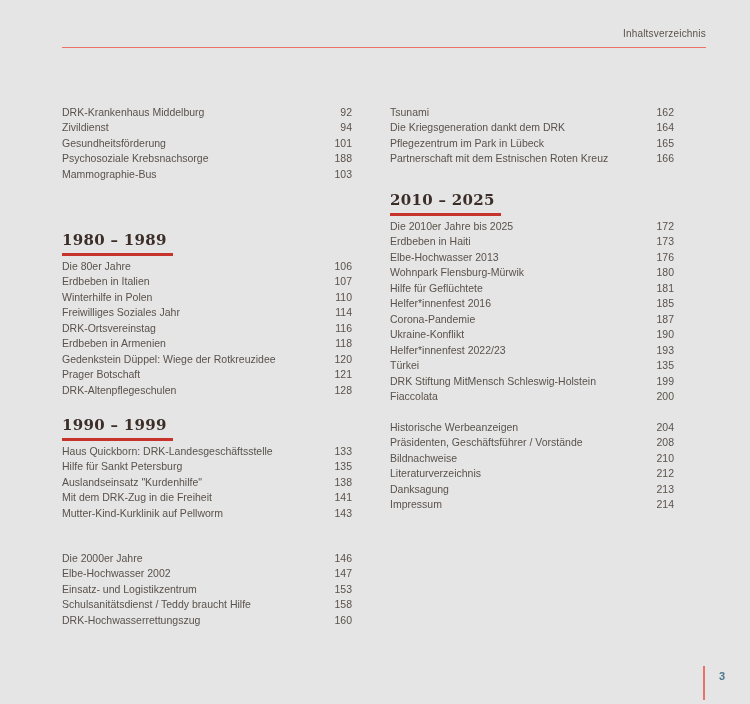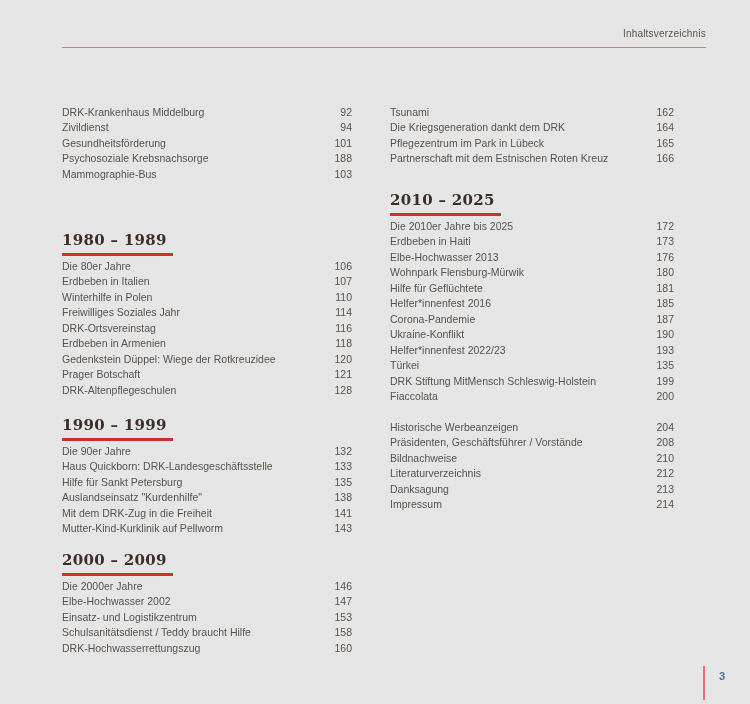--- a/index.html
+++ b/index.html
@@ -157,24 +157,20 @@
           <li class="toc-entry">
             <span class="entry-label">DRK-Altenpflegeschulen</span>
             <span class="entry-page">128</span>
           </li>
         </ul>
       </div>
       <div class="toc-group" style="top: 416px;">
         <div><span class="section-heading">1990 – 1999</span></div>
         <ul class="toc-list">
           <li class="toc-entry">
-            <span class="entry-label">Die 90er Jahre</span>
-            <span class="entry-page">132</span>
-          </li>
-          <li class="toc-entry">
             <span class="entry-label">Haus Quickborn: DRK-Landesgeschäftsstelle</span>
             <span class="entry-page">133</span>
           </li>
           <li class="toc-entry">
             <span class="entry-label">Hilfe für Sankt Petersburg</span>
             <span class="entry-page">135</span>
           </li>
           <li class="toc-entry">
             <span class="entry-label">Auslandseinsatz "Kurdenhilfe"</span>
             <span class="entry-page">138</span>
@@ -183,21 +179,20 @@
             <span class="entry-label">Mit dem DRK-Zug in die Freiheit</span>
             <span class="entry-page">141</span>
           </li>
           <li class="toc-entry">
             <span class="entry-label">Mutter-Kind-Kurklinik auf Pellworm</span>
             <span class="entry-page">143</span>
           </li>
         </ul>
       </div>
       <div class="toc-group" style="top: 551px;">
-        <div><span class="section-heading">2000 – 2009</span></div>
         <ul class="toc-list">
           <li class="toc-entry">
             <span class="entry-label">Die 2000er Jahre</span>
             <span class="entry-page">146</span>
           </li>
           <li class="toc-entry">
             <span class="entry-label">Elbe-Hochwasser 2002</span>
             <span class="entry-page">147</span>
           </li>
           <li class="toc-entry">

